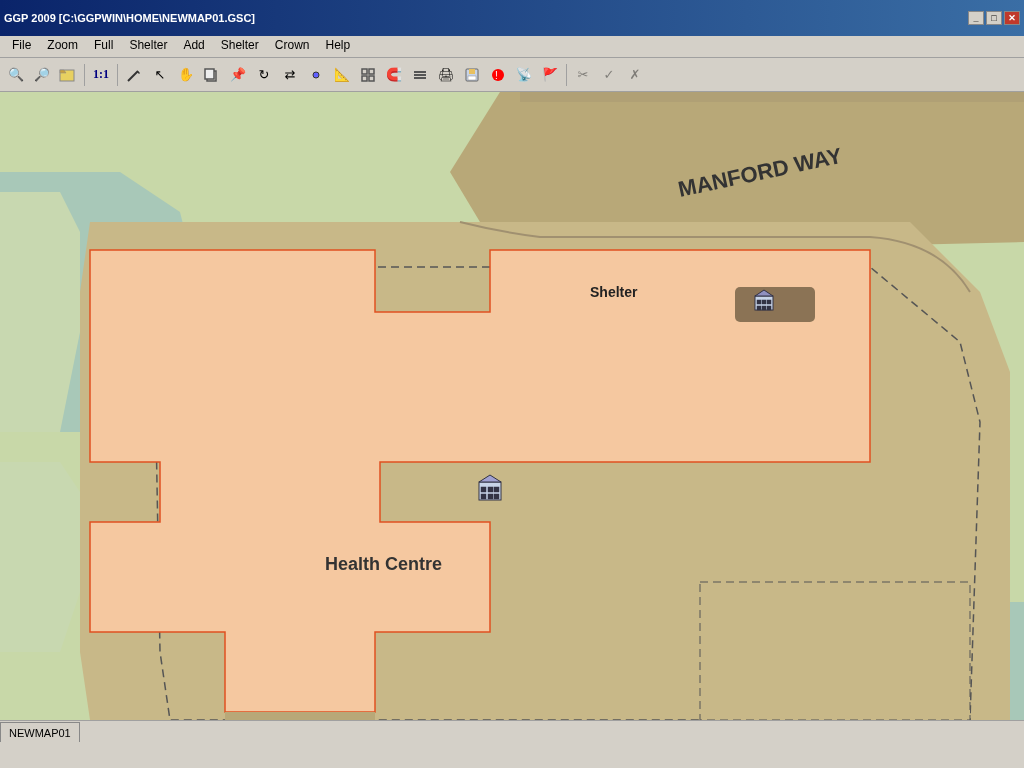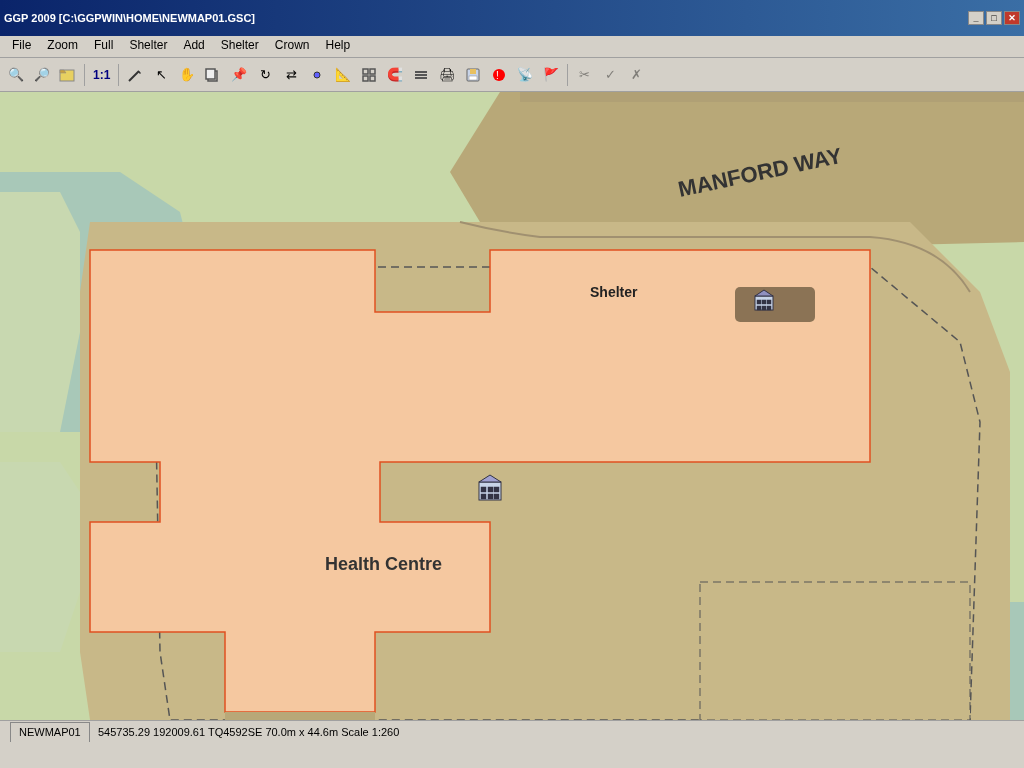--- a/index.html
+++ b/index.html
@@ -77,20 +77,21 @@
       width: 1px;
       height: 22px;
       background: #a0a0a0;
       margin: 0 2px;
     }
     .toolbar-scale {
       font-size: 12px;
       font-weight: bold;
       padding: 0 4px;
       color: #000080;
+      font-family: Liberation Serif, serif;
     }
 
     
     #map-container {
       position: relative;
       width: 1024px;
       height: 628px;
       overflow: hidden;
       background: #c8d8b8;
     }
@@ -301,20 +302,17 @@
 
     <polygon points="0,100 60,100 80,140 80,240 60,340 0,340" fill="#c8d8b0"></polygon>
     <polygon points="0,370 60,370 80,400 80,500 60,560 0,560" fill="#c8d8b0"></polygon>
 
     <rect x="225" y="620" width="150" height="8" fill="#b8a878"></rect>
     <rect x="700" y="490" width="270" height="138" fill="#c8b888" stroke="#555" stroke-width="1" stroke-dasharray="8,5"></rect>
 
   </svg>
 </div>
 
-<div id="statusbar" style="display:flex; align-items:center; height:22px; background:#d4d0c8; border-top:1px solid #a0a0a0; font-size:11px;padding-left:10px;">
+<div id="statusbar" style="display:flex; align-items:flex-end; height:22px; background:#d4d0c8; border-top:1px solid #a0a0a0; font-size:11px;">
   <div id="status-tab" style="background:#d4d0c8; border:1px solid #888; border-bottom:none; padding:1px 8px; display:flex; align-items:center; min-width:80px; font-size:11px;">
     <span>NEWMAP01</span>
   </div>
-  <div style="flex:1; padding:0 8px; display:flex; align-items:center; font-size:11px;">
-    <span>545735.29  192009.61  TQ4592SE  70.0m x 44.6m  Scale 1:260</span>
-  </div>
 </div>
 
 </body></html>

